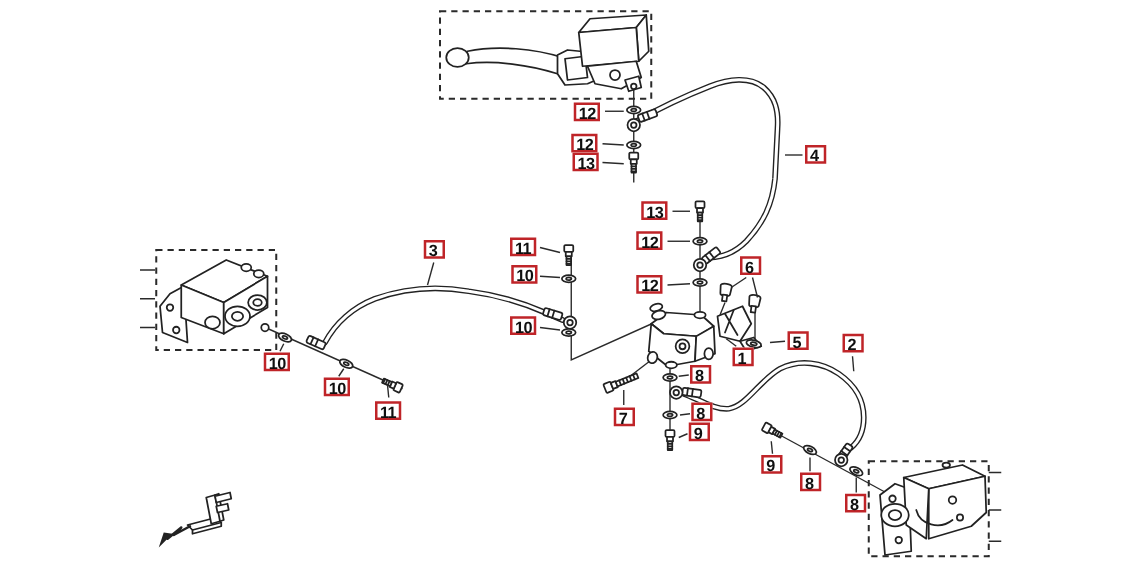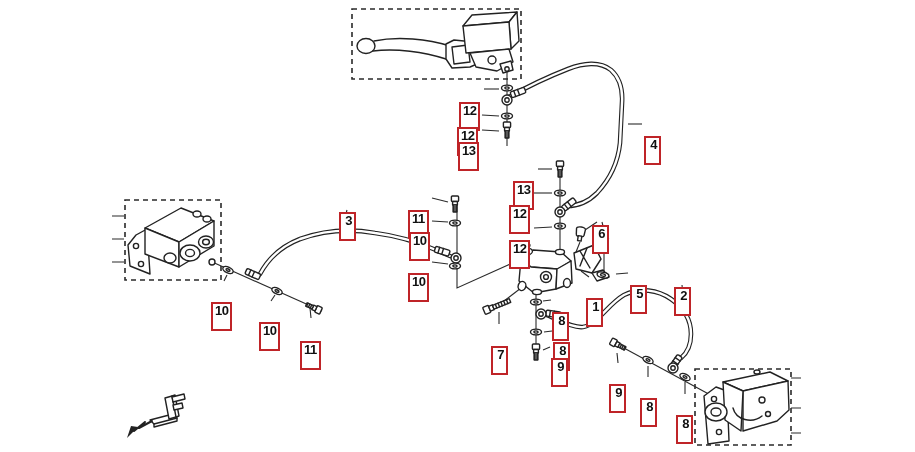--- a/index.html
+++ b/index.html
@@ -6,24 +6,24 @@
   #canvas{position:relative;width:915px;height:452px;background:#ffffff;overflow:hidden;
           font-family:"Liberation Sans", sans-serif;}
   #art{position:absolute;left:0;top:0;}
   
   .ln{stroke:#222;stroke-width:1.4;fill:none;stroke-linecap:round;stroke-linejoin:round;}
   .fw{stroke:#222;stroke-width:1.4;fill:#ffffff;stroke-linejoin:round;}
   .thin{stroke:#2a2a2a;stroke-width:1.1;fill:none;}
   .dash{stroke:#2a2a2a;stroke-width:1.6;fill:none;stroke-dasharray:5 4;}
   .hose-outer{stroke:#222;stroke-width:4.6;fill:none;stroke-linecap:round;}
   .hose-inner{stroke:#ffffff;stroke-width:2.4;fill:none;stroke-linecap:round;}
-  .callout{position:absolute;box-sizing:border-box;min-width:17px;height:29px;
+  .callout{position:absolute;box-sizing:border-box;min-width:17px;height:15px;
            border:2px solid var(--callout-border,#bf2428);background:var(--callout-bg,#fff);
            color:var(--callout-text,#101010);font-weight:bold;font-size:13px;line-height:13px;
-           text-align:right;padding:0 2px;letter-spacing:-0.5px;margin-top:20px;}
+           text-align:left;padding:0 2px;letter-spacing:-0.5px;}
 </style>
 </head>
 <body>
 
 <div id="canvas">
   <svg id="art" width="915" height="452" viewBox="0 0 915 452">
     <defs>
       <g id="washer">
         <ellipse class="fw" rx="5.5" ry="2.9"></ellipse>
         <ellipse class="ln" rx="2.1" ry="1.1"></ellipse>

